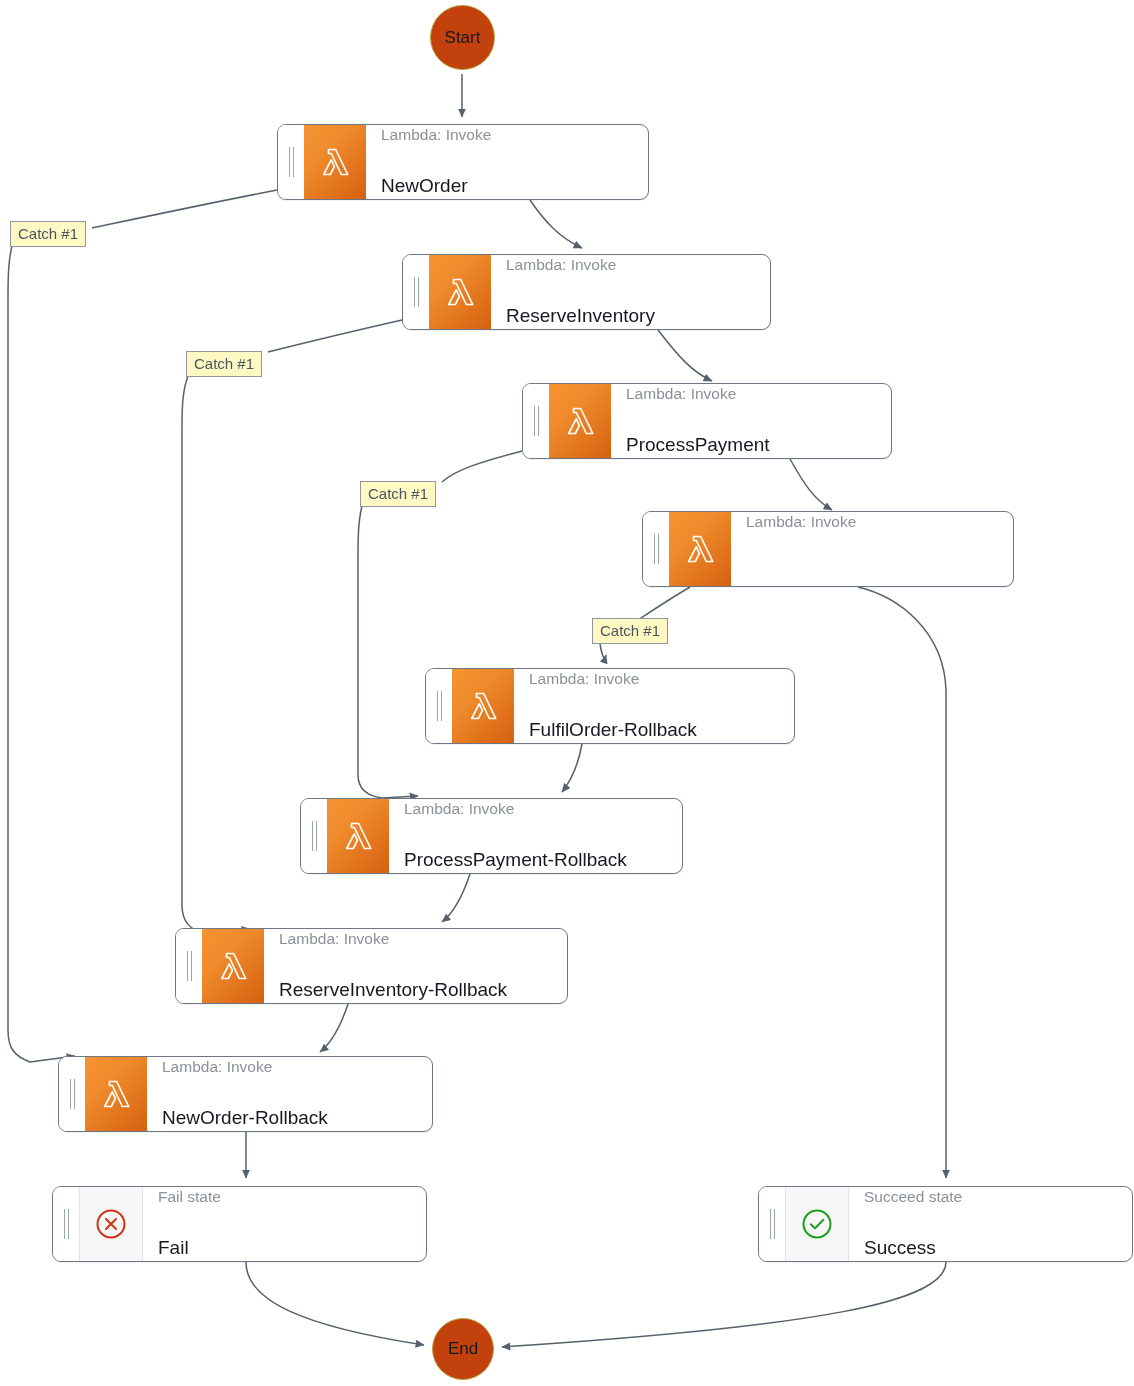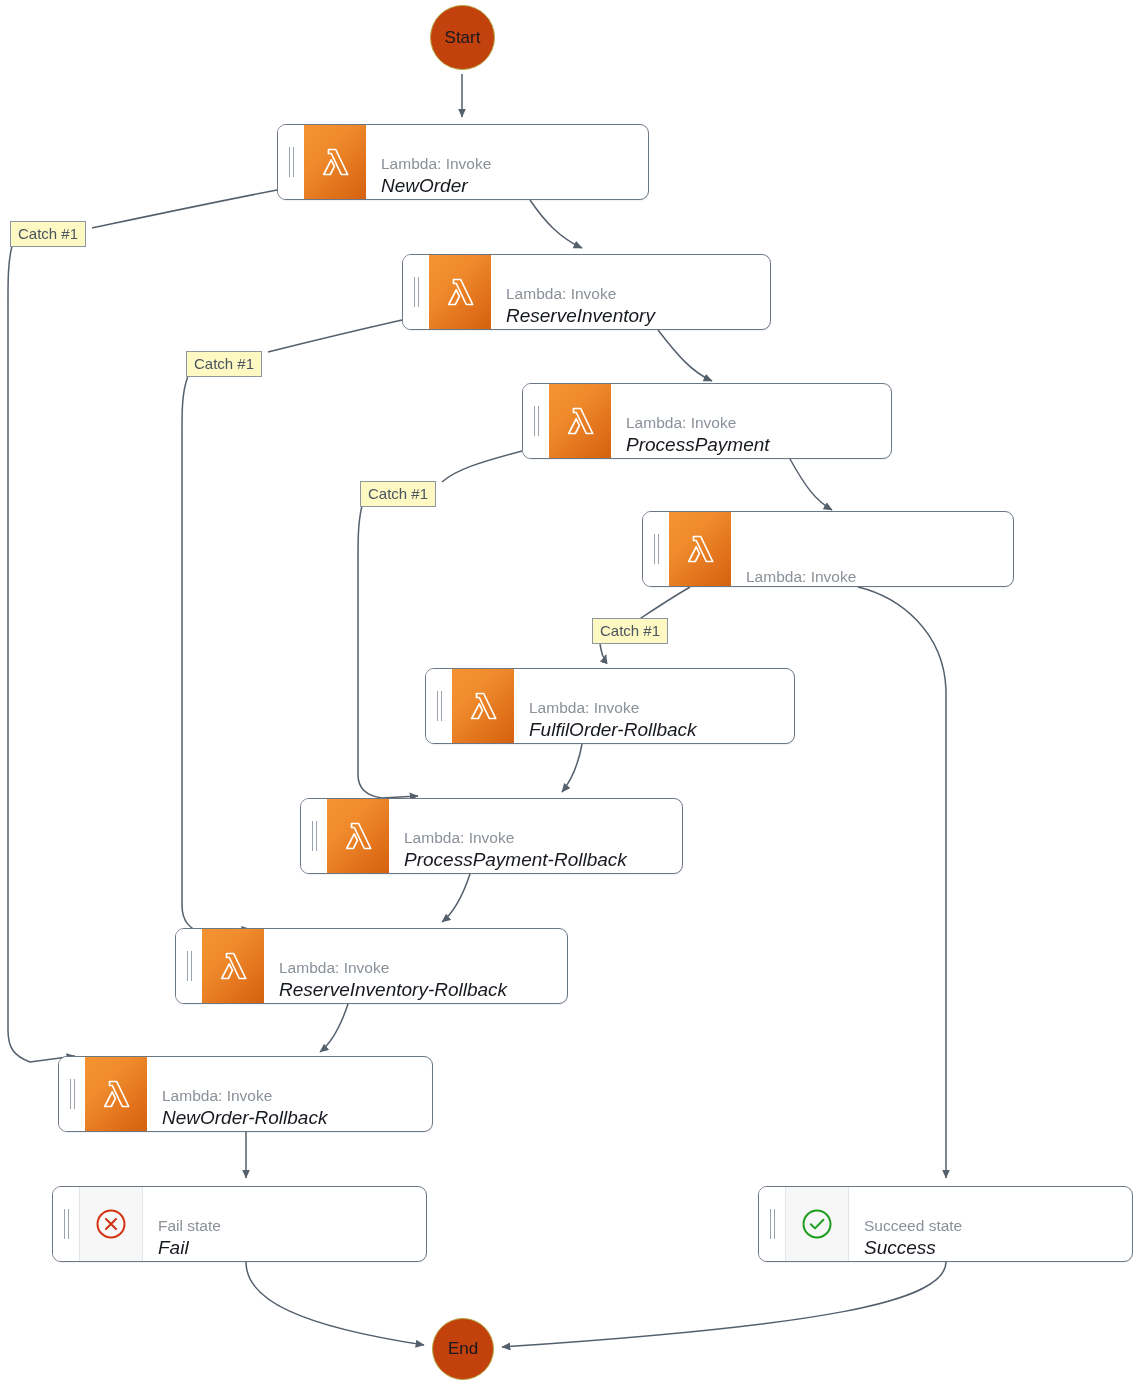--- a/index.html
+++ b/index.html
@@ -58,32 +58,31 @@
     background:linear-gradient(135deg,#f59331 0%,#ef8b2c 35%,#e0701a 75%,#d4610f 100%);
   }
   .iconcell.plain{
     background:#f7f7f7;
     border-left:1px solid #e3e6e8;
     border-right:1px solid #e3e6e8;
   }
 
   .labels{
     flex:1 1 auto;
-    display:flex;flex-direction:column;justify-content:flex-end;
+    display:flex;flex-direction:column;justify-content:space-between;
     padding-left:15px;
     min-width:0;
   }
   .kind{
     font-size:15.5px;color:#8a9199;line-height:1.25;
     white-space:nowrap;
   }
   .title{
     font-size:19px;color:#16191f;line-height:1.3;margin-top:1px;
     white-space:nowrap;
-    font-style:italic;
   }
 
   
   .catch{
     position:absolute;
     box-sizing:border-box;
     background:#fef9c3;
     border:1px solid #8d959e;
     color:#4a545f;
     font-size:15px;

